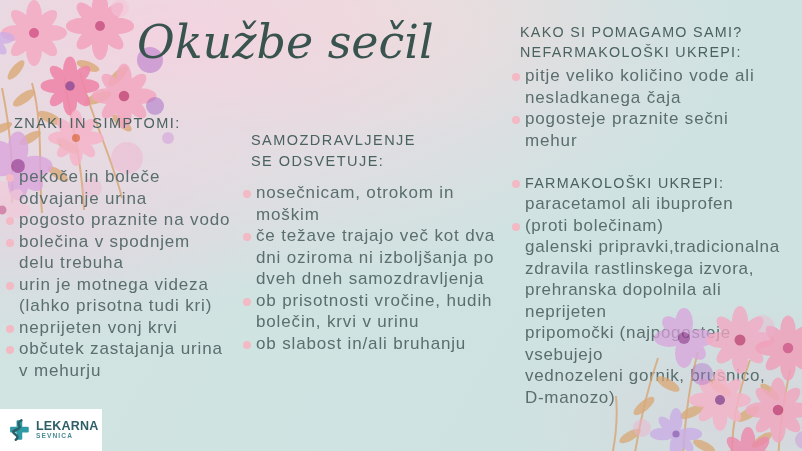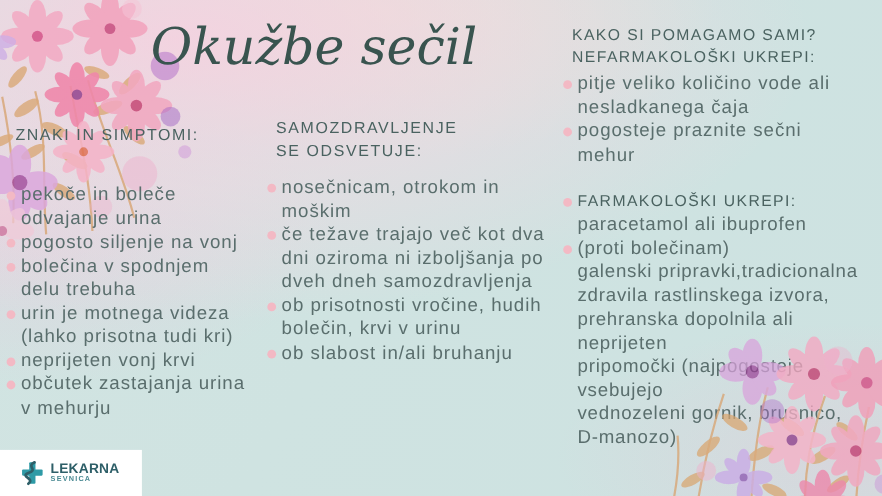--- a/index.html
+++ b/index.html
@@ -31,21 +31,21 @@
   .script-text{
     font-family:"DejaVu Serif", serif;
     font-style:italic;
     font-size:46px;
     fill:#39544f;
   }
 
   
   .col{position:absolute;}
   #col-left{left:6px;top:113px;width:232px;}
-  #col-mid{left:243px;top:107px;width:262px;}
+  #col-mid{left:243px;top:130px;width:262px;}
   #col-right{left:512px;top:22px;width:288px;}
 
   .heading{
     color:#4a6260;
     font-weight:normal;
     font-size:14.5px;
     letter-spacing:1.45px;
     line-height:21px;
     margin:0 0 0 8px;
     white-space:pre-line;
@@ -83,24 +83,24 @@
     content:"";position:absolute;left:0;top:7px;
     width:8px;height:8px;border-radius:50%;background:#f3b9c4;
   }
   #pharma-block{margin-top:22px;}
   #pharma-lines{margin-top:0;}
   #pharma-lines li{letter-spacing:0.7px;line-height:21.5px;}
 
   
   #logo{
     position:absolute;left:0px;bottom:0px;
-    width:129px;height:42px;
+    width:102px;height:42px;
     background:#ffffff;
     display:flex;align-items:center;
-    padding-left:16px;box-sizing:border-box;
+    padding-left:6px;box-sizing:border-box;
   }
   #logo .mark{width:26px;height:26px;flex:0 0 26px;}
   #logo .words{margin-left:4px;line-height:1;}
   #logo .w1{
     color:#2e5f68;font-weight:bold;font-size:12.5px;letter-spacing:0.2px;
     display:block;
   }
   #logo .w2{
     color:#4a8a93;font-weight:bold;font-size:6.6px;letter-spacing:1.1px;
     display:block;margin-top:1px;
@@ -257,21 +257,21 @@
     <svg width="300" height="70" viewBox="0 0 300 70">
       <text class="script-text" x="4" y="50">Okužbe sečil</text>
     </svg>
   </div>
 
   <div class="col" id="col-left">
     <p class="heading">ZNAKI IN SIMPTOMI:</p>
     <ul class="blist" id="list-left">
       <li>pekoče in boleče
 odvajanje urina</li>
-      <li>pogosto siljenje na vonj</li>
+      <li>pogosto praznite na vodo</li>
       <li>bolečina v spodnjem
 delu trebuha</li>
       <li>urin je motnega videza
 (lahko prisotna tudi kri)</li>
       <li>neprijeten vonj krvi</li>
       <li>občutek zastajanja urina
 v mehurju</li>
     </ul>
   </div>
 

